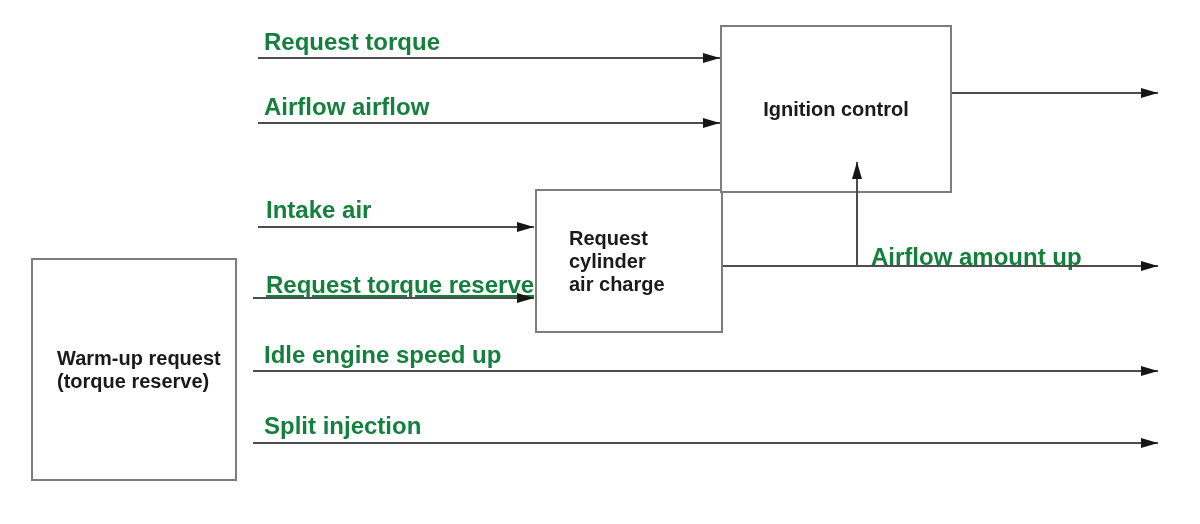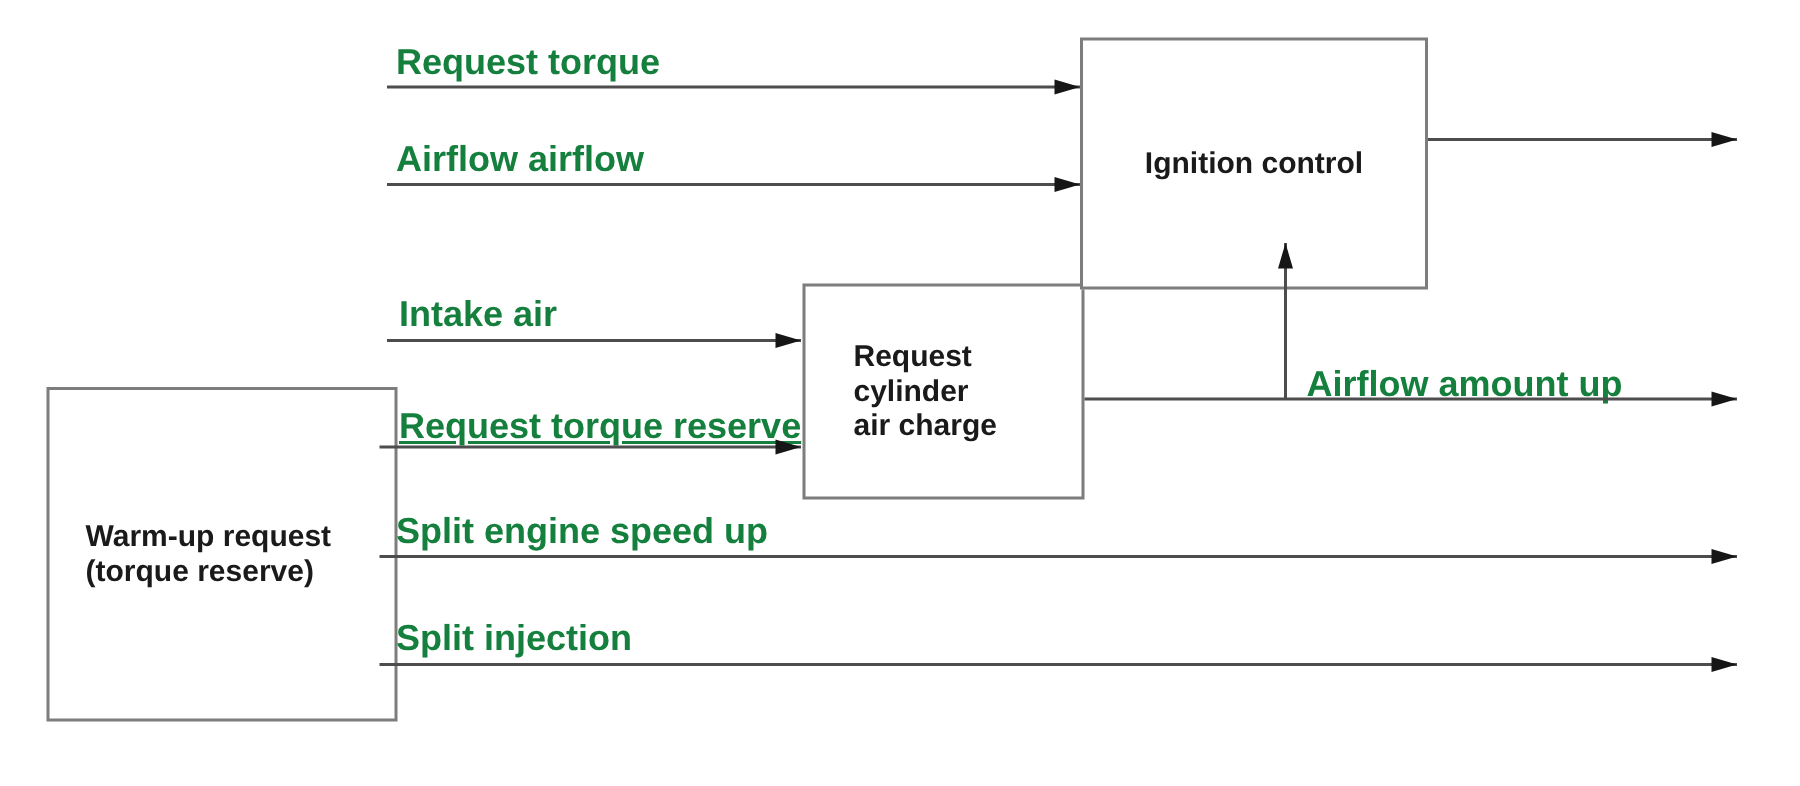--- a/index.html
+++ b/index.html
@@ -69,40 +69,40 @@
     border-left: 5px solid transparent;
     border-right: 5px solid transparent;
     border-bottom: 17px solid #161616;
   }
 </style>
 </head>
 <body>
 
 <div id="canvas">
 
-  <div class="box" style="left:31px; top:258px; width:234px; height:223px; padding-left:24px;">
+  <div class="box" style="left:31px; top:258px; width:206px; height:223px; padding-left:24px;">
     <span class="box-label">Warm-up request
 (torque reserve)</span>
   </div>
 
   <div class="box" style="left:535px; top:189px; width:188px; height:144px; padding-left:32px;">
     <span class="box-label">Request
 cylinder
 air charge</span>
   </div>
 
   <div class="box" style="left:720px; top:25px; width:232px; height:168px; justify-content:center;">
     <span class="box-label">Ignition control</span>
   </div>
 
   <div class="flow-label" style="left:264px; top:31px;">Request torque</div>
   <div class="flow-label" style="left:264px; top:96px;">Airflow airflow</div>
   <div class="flow-label" style="left:266px; top:199px;">Intake air</div>
   <div class="flow-label" style="left:266px; top:274px;text-decoration:underline;">Request torque reserve</div>
-  <div class="flow-label" style="left:264px; top:344px;">Split engine speed up</div>
+  <div class="flow-label" style="left:264px; top:344px;">Idle engine speed up</div>
   <div class="flow-label" style="left:264px; top:415px;">Split injection</div>
   <div class="flow-label" style="left:871px; top:233px;margin-top:13px;">Airflow amount up</div>
 
   <div class="hline" style="left:258px; top:57px; width:462px;">
     <span class="head-right"></span>
   </div>
 
   <div class="hline" style="left:258px; top:122px; width:462px;">
     <span class="head-right"></span>
   </div>

